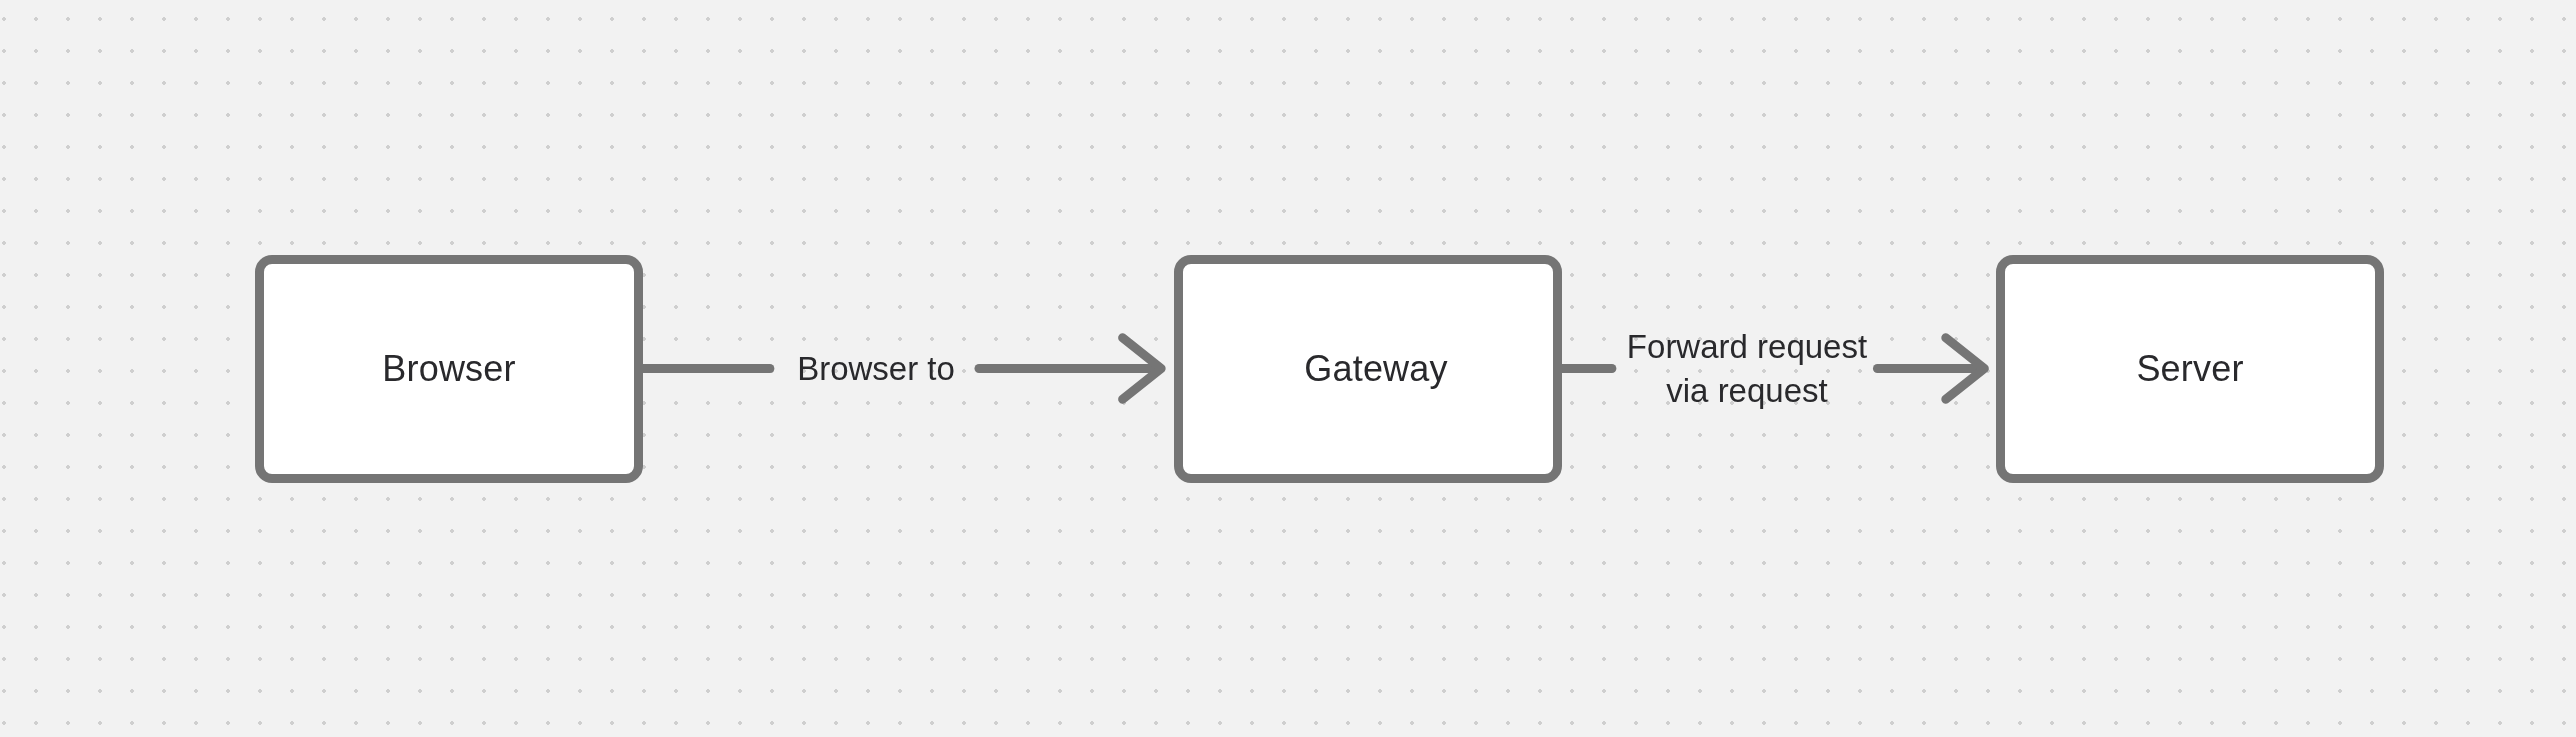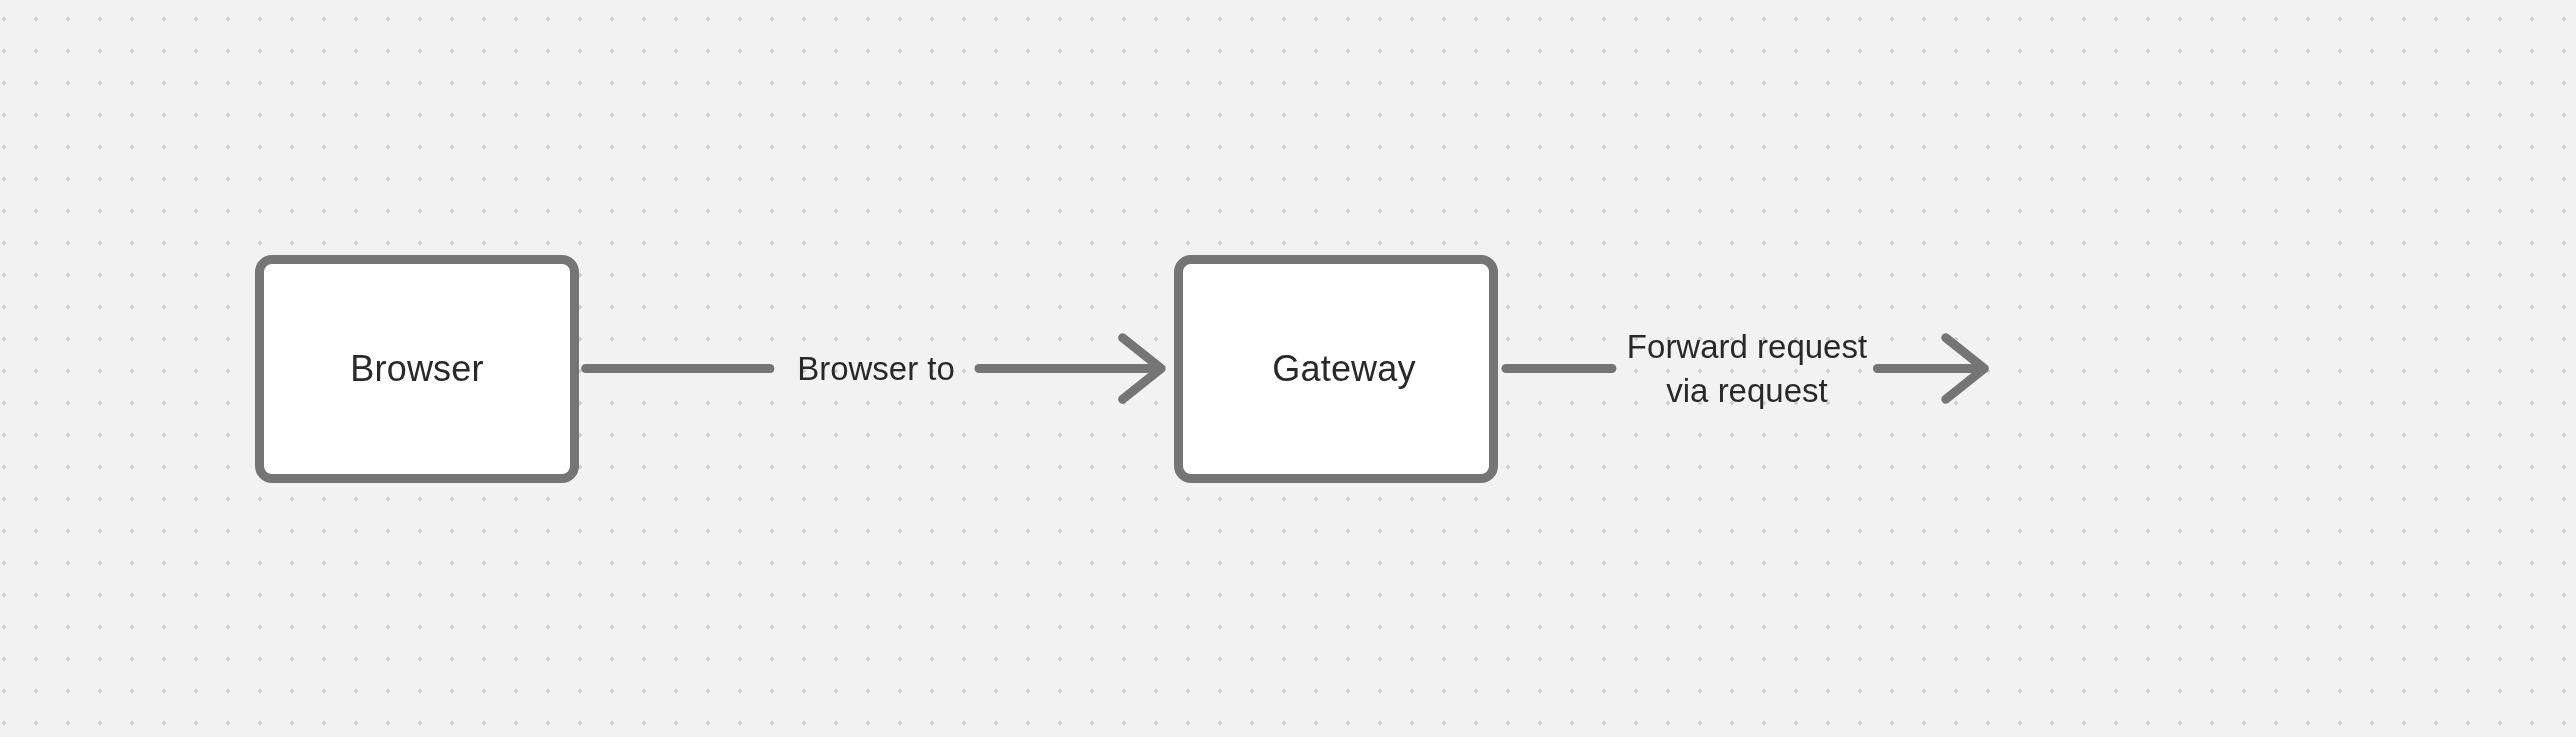--- a/index.html
+++ b/index.html
@@ -33,21 +33,21 @@
   }
   .edge-line, .edge-head {
     stroke: var(--stroke-color, #757575);
     stroke-width: 9;
     stroke-linecap: round;
     stroke-linejoin: round;
     fill: none;
   }
   .node {
     position: absolute;
-    width: 324px;
+    width: 388px;
     height: 228px;
     background: var(--node-fill, #FFFFFF);
     border: 9px solid var(--stroke-color, #757575);
     border-radius: 17px;
     display: flex;
     align-items: center;
     justify-content: center;
   }
   #node-browser { left: 255px;  top: 255px; }
   #node-gateway { left: 1174px; top: 255px; padding-left: 16px; }
@@ -90,20 +90,23 @@
   </svg>
 
   <div class="node" id="node-browser">
     <span class="node-label">Browser</span>
   </div>
 
   <div class="node" id="node-gateway">
     <span class="node-label">Gateway</span>
   </div>
 
+  <div class="node" id="node-server">
+    <span class="node-label">Server</span>
+  </div>
 
   <div class="edge-label" id="edge-label-1">
     <span class="edge-label-line">Browser to</span>
   </div>
 
   <div class="edge-label" id="edge-label-2">
     <span class="edge-label-line">Forward request</span>
     <span class="edge-label-line">via request</span>
   </div>
 

